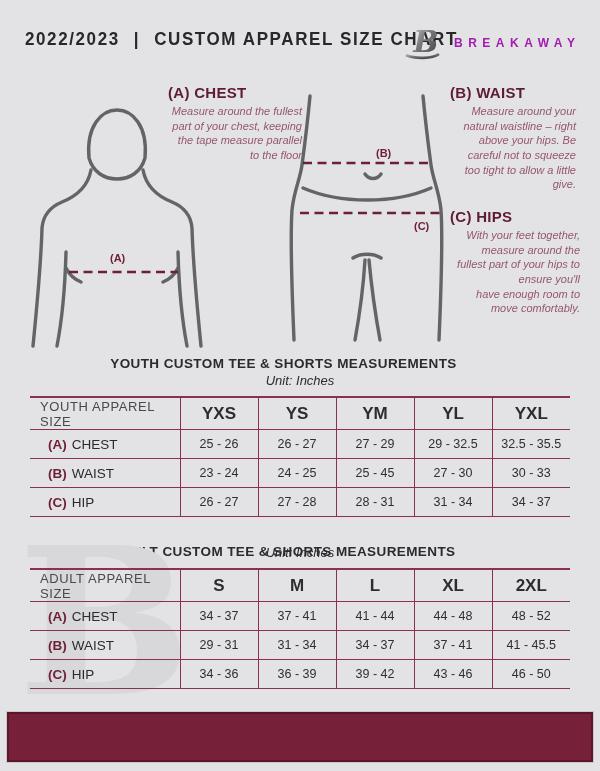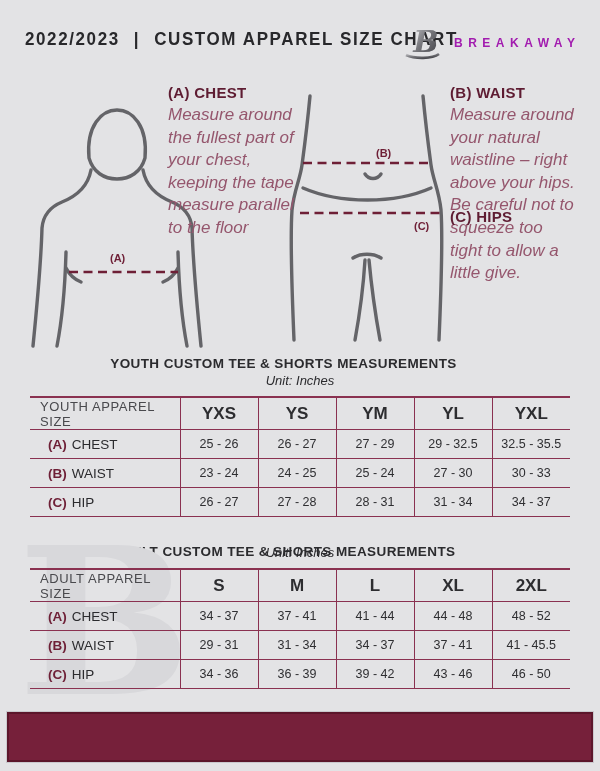--- a/index.html
+++ b/index.html
@@ -13,21 +13,21 @@
              transform:scaleY(1.12);transform-origin:left top;}
   .brand{position:absolute;left:402px;top:24px;display:flex;align-items:center;gap:10px;}
   .brand-name{font-weight:bold;font-size:12px;letter-spacing:5.5px;color:#a21caf;}
 
   
   .fig{position:absolute;}
   .fig path{fill:none;stroke:#646468;stroke-width:3.4;stroke-linecap:round;}
   .fig path.dash{stroke:#6e1f36;stroke-width:2.6;stroke-dasharray:9 5.5;stroke-linecap:butt;}
   .marker{position:absolute;font-size:11px;font-weight:bold;color:#6e1f36;}
   .g-head{position:absolute;font-size:15px;font-weight:bold;color:#5e1c32;letter-spacing:.3px;}
-  .g-body{position:absolute;font-size:17px;font-style:italic;color:#95566d;line-height:1.33;}
+  .g-body{position:absolute;font-size:11px;font-style:italic;color:#95566d;line-height:1.33;text-align:right;}
   .pre{white-space:pre-line;}
 
   
   .tbl-title{position:absolute;left:0;width:567px;text-align:center;font-weight:bold;
              font-size:13.5px;color:#2b2b2e;letter-spacing:.4px;}
   .tbl-unit{position:absolute;left:0;width:600px;text-align:center;font-style:italic;
             font-size:13px;color:#2b2b2e;}
   table.size-table{position:absolute;width:540px;border-collapse:collapse;table-layout:fixed;z-index:2;}
   table.size-table col.c-label{width:150px;}
   table.size-table col.c-size{width:78px;}
@@ -104,20 +104,22 @@
   <div class="marker" style="left:376px;top:147px;">(B)</div>
   <div class="marker" style="left:414px;top:220px;">(C)</div>
 
   <div class="g-head" style="left:168px;top:84px;">(A) CHEST</div>
   <div class="g-body" style="left:168px;top:104px;width:134px;">Measure around the fullest part of your chest, keeping the tape measure parallel to the floor</div>
 
   <div class="g-head" style="left:450px;top:84px;">(B) WAIST</div>
   <div class="g-body" style="left:450px;top:104px;width:126px;">Measure around your natural waistline – right above your hips. Be careful not to squeeze too tight to allow a little give.</div>
 
   <div class="g-head" style="left:450px;top:208px;">(C) HIPS</div>
+  <div class="g-body pre" style="left:450px;top:228px;width:130px;">With your feet together, measure around the fullest part of your hips to ensure you'll
+have enough room to move comfortably.</div>
 
   <div class="tbl-title" style="top:356px;">YOUTH CUSTOM TEE &amp; SHORTS MEASUREMENTS</div>
   <div class="tbl-unit" style="top:373px;">Unit: Inches</div>
 
   <table class="size-table" style="left:30px;top:396px;">
     <colgroup>
         <col class="c-label">
         <col class="c-size">
         <col class="c-size">
         <col class="c-size">
@@ -144,21 +146,21 @@
         <td>27 - 29</td>
         <td>29 - 32.5</td>
         <td>32.5 - 35.5</td>
       </tr>
       <tr>
         <td class="lbl">
           <span class="pfx">(B)</span><span>WAIST</span>
         </td>
         <td>23 - 24</td>
         <td>24 - 25</td>
-        <td>25 - 24</td>
+        <td>25 - 45</td>
         <td>27 - 30</td>
         <td>30 - 33</td>
       </tr>
       <tr>
         <td class="lbl">
           <span class="pfx">(C)</span><span>HIP</span>
         </td>
         <td>26 - 27</td>
         <td>27 - 28</td>
         <td>28 - 31</td>

